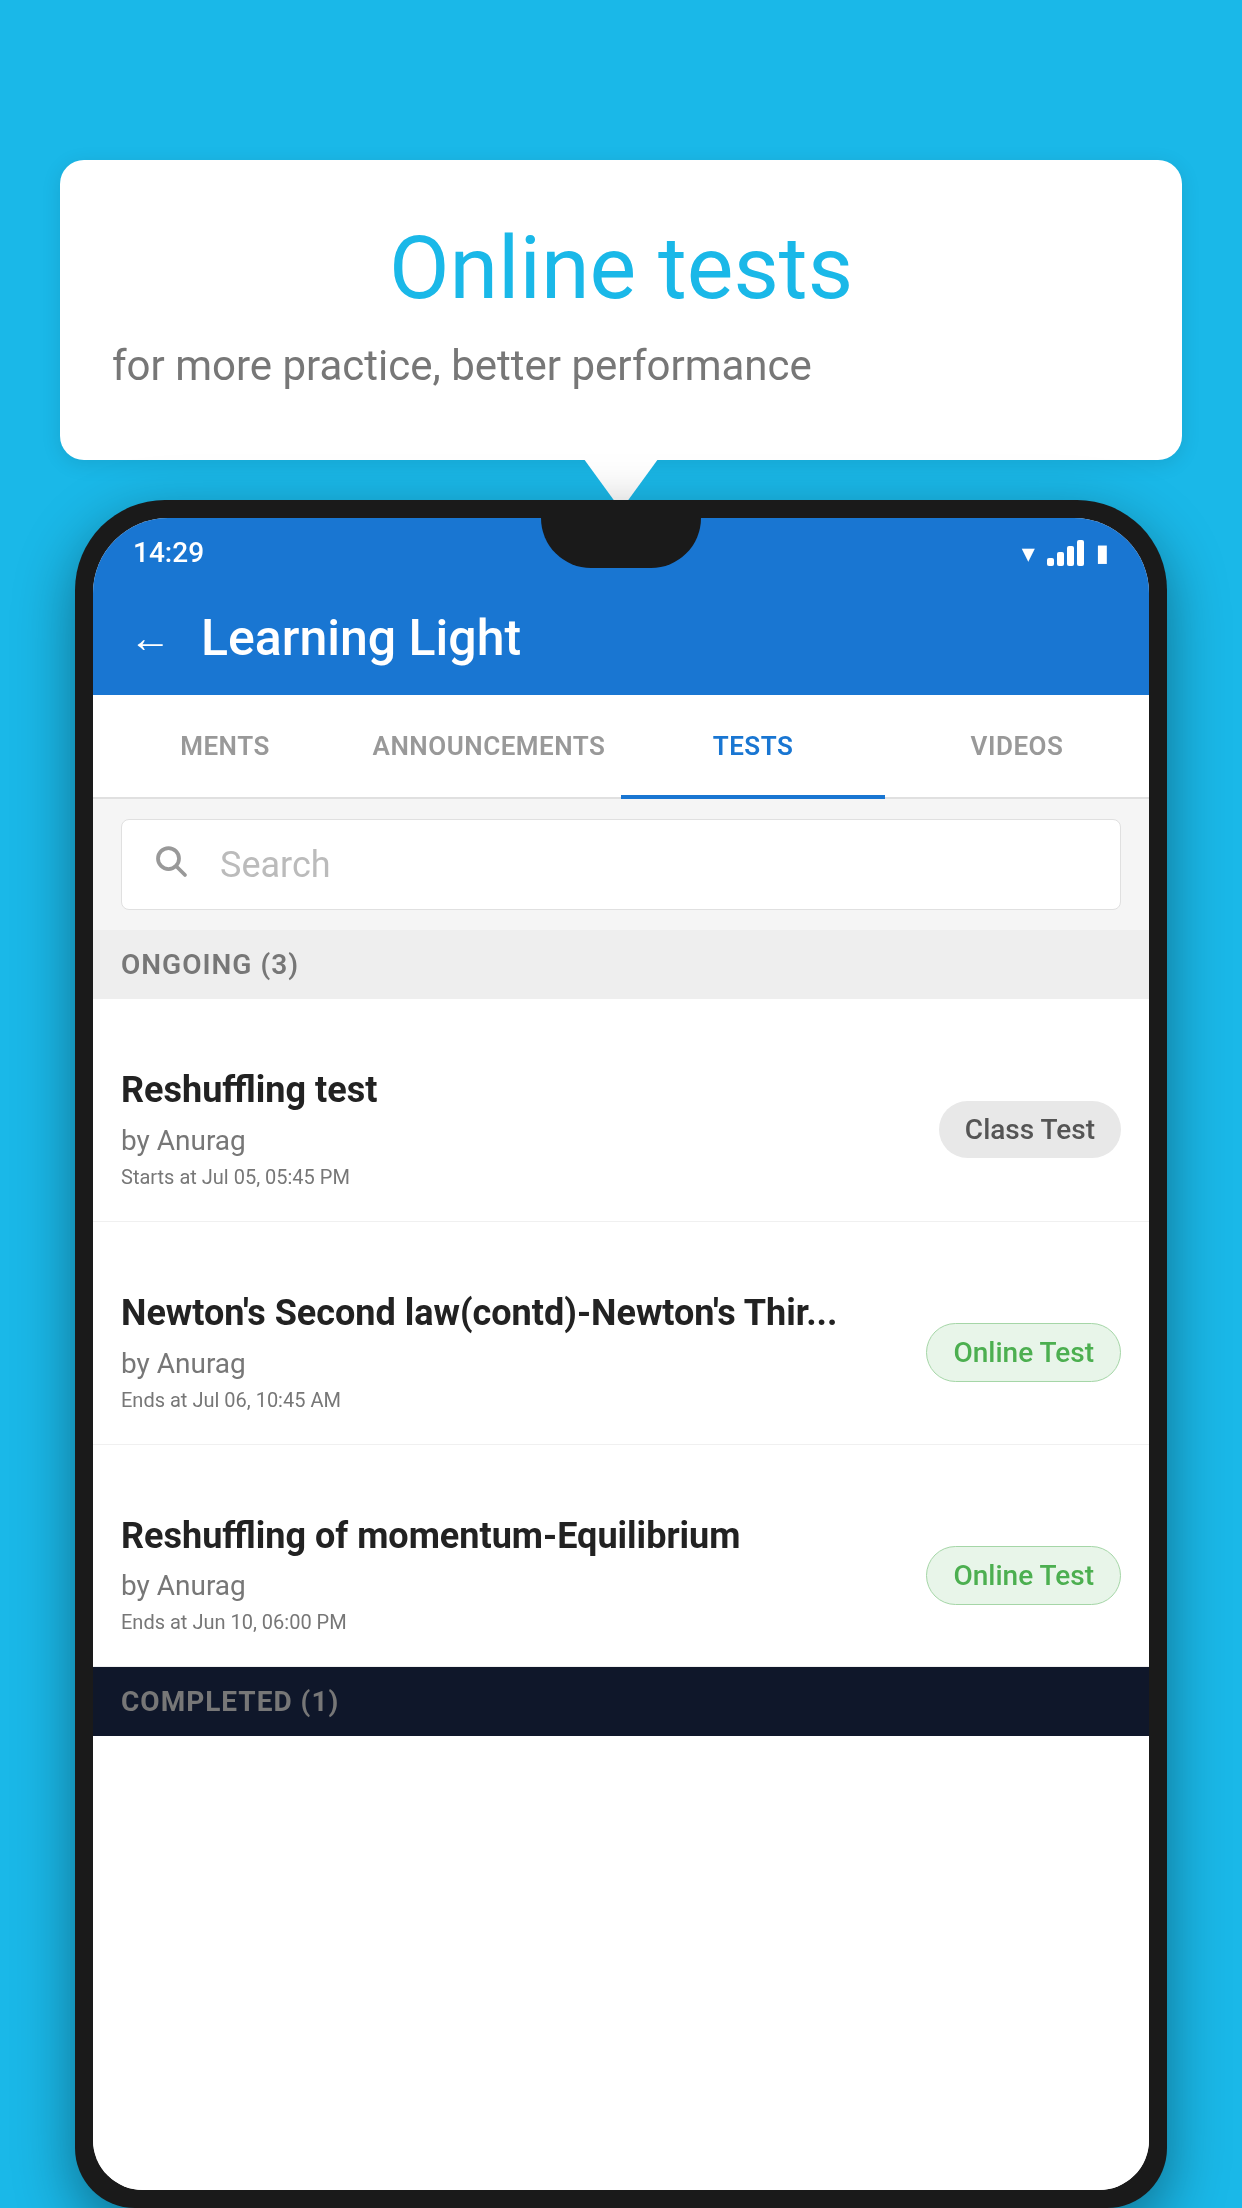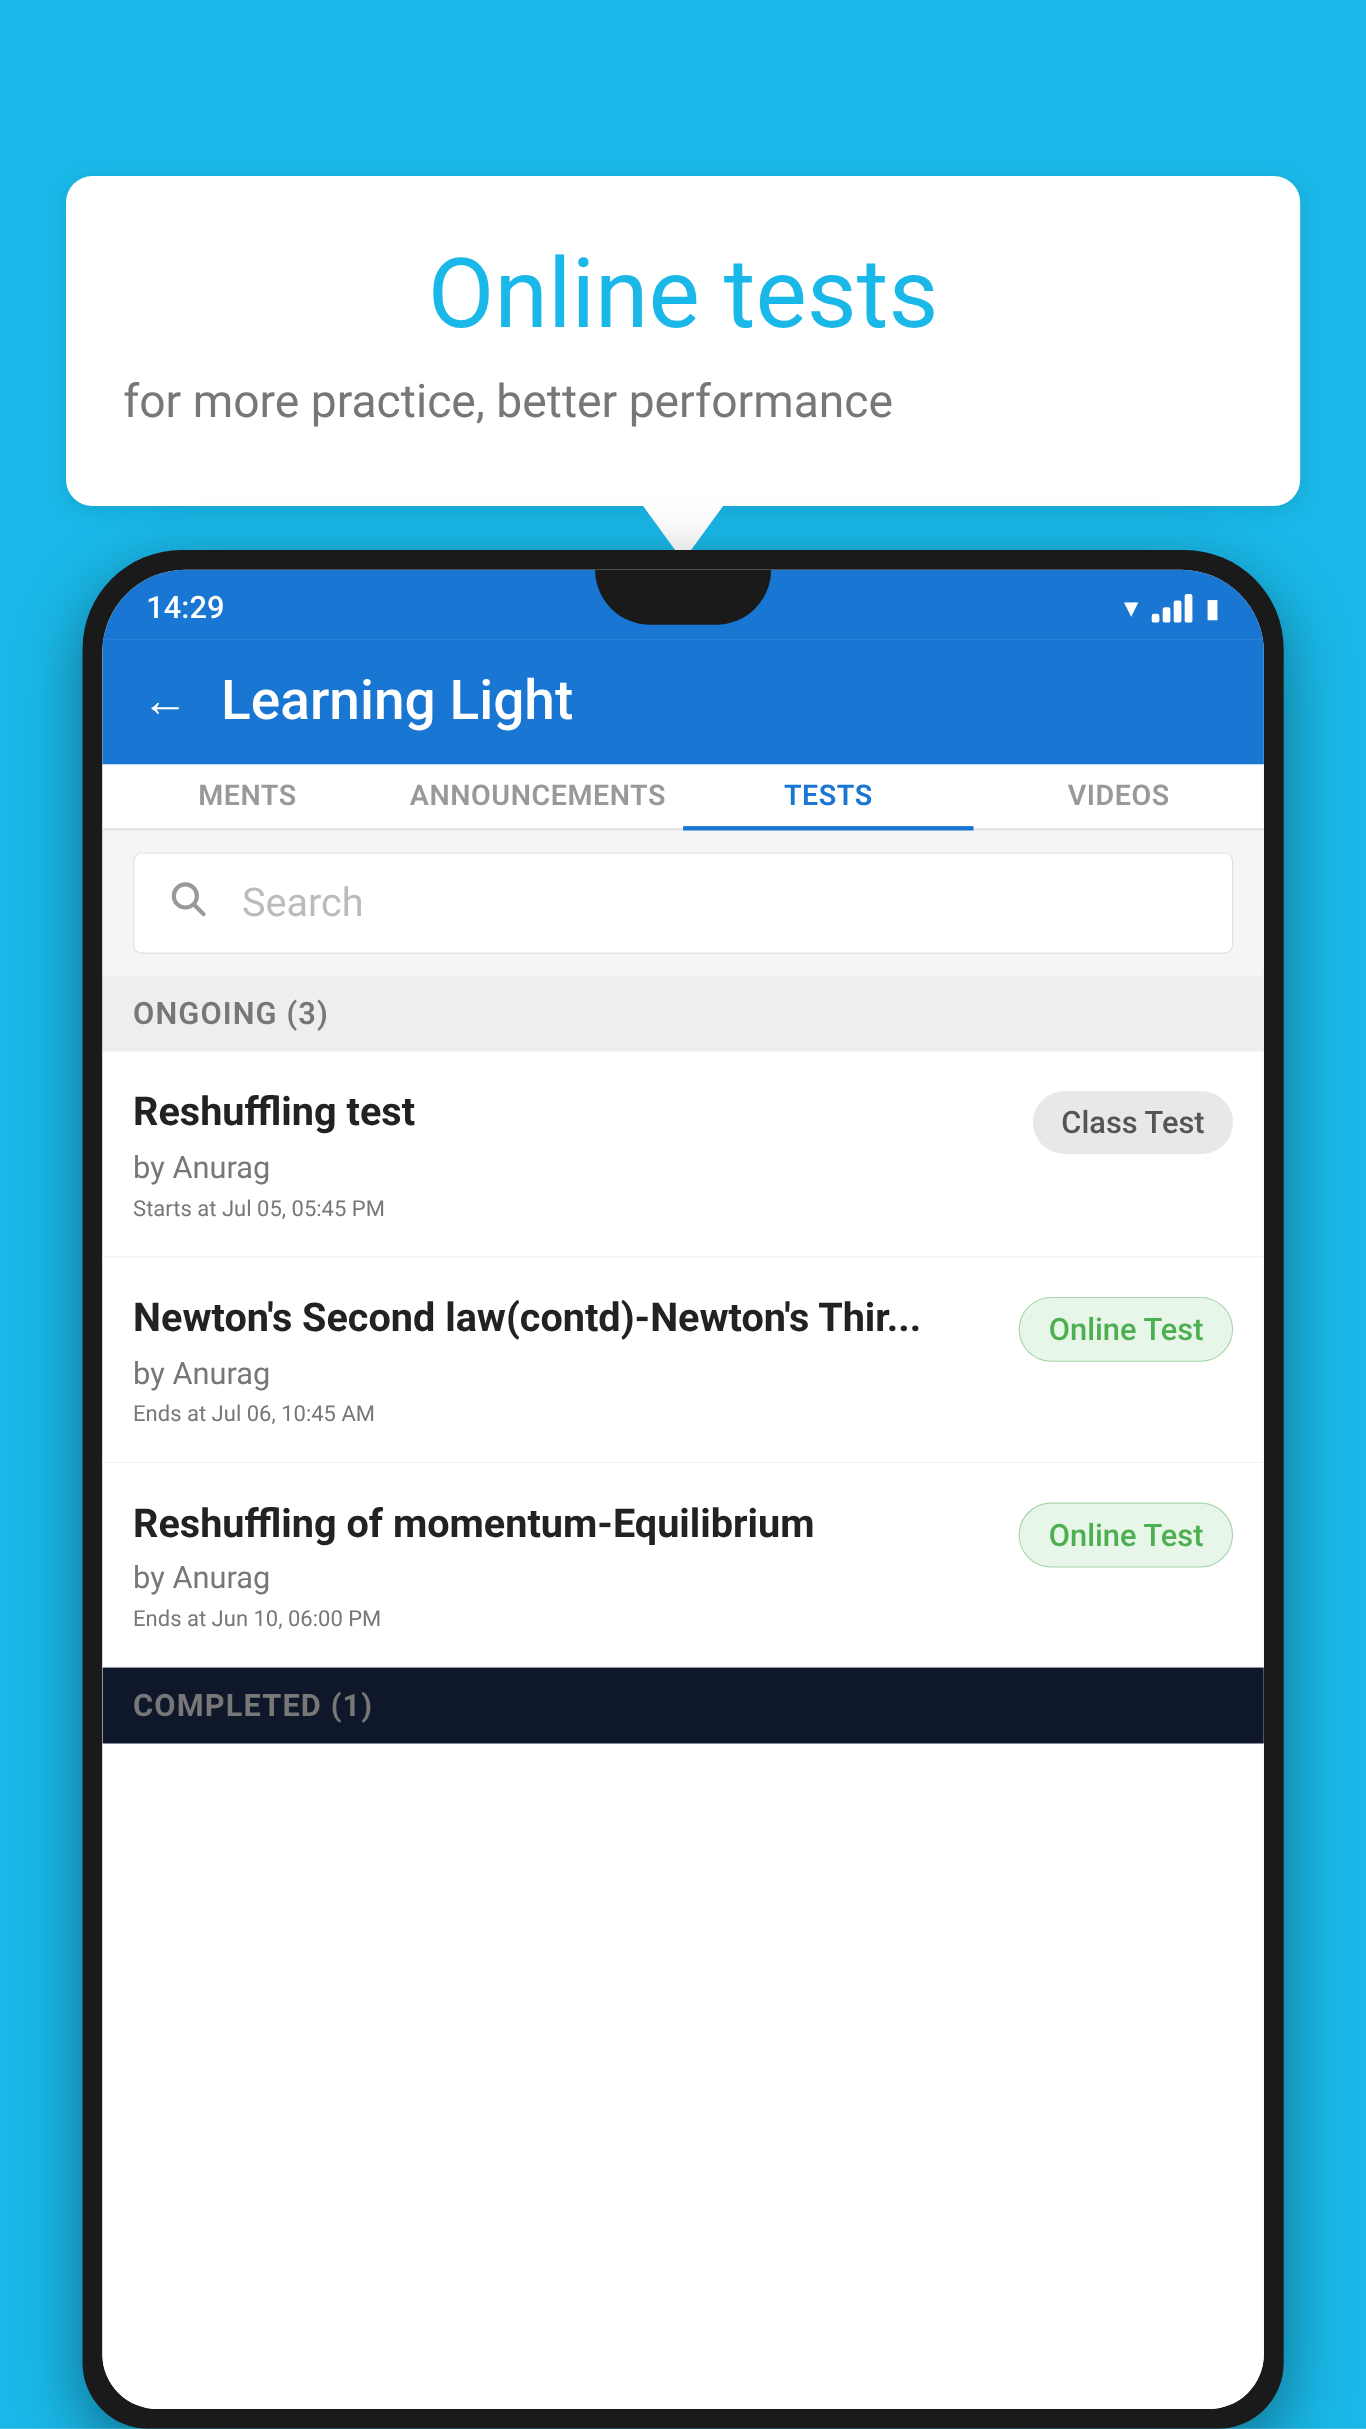--- a/index.html
+++ b/index.html
@@ -153,21 +153,21 @@
     
     .tabs-bar {
       background: white;
       display: flex;
       border-bottom: 2px solid #e0e0e0;
       flex-shrink: 0;
     }
 
     .tab-item {
       flex: 1;
-      padding: 14px 10px;
+      padding: 36px 10px;
       text-align: center;
       font-size: 26px;
       font-weight: 600;
       color: #999;
       letter-spacing: 0.5px;
       position: relative;
     }
 
     .tab-item.active {
       color: #1976d2;
@@ -227,21 +227,22 @@
       background: white;
       flex: 1;
       overflow: hidden;
     }
 
     .test-item {
       padding: 32px 28px;
       border-bottom: 1px solid #f0f0f0;
       display: flex;
       justify-content: space-between;
-      align-items: flex-start;
+      align-items: center;
+      margin-top: 36px;
     }
 
     .test-info {
       flex: 1;
       padding-right: 20px;
     }
 
     .test-name {
       font-size: 36px;
       font-weight: 700;

